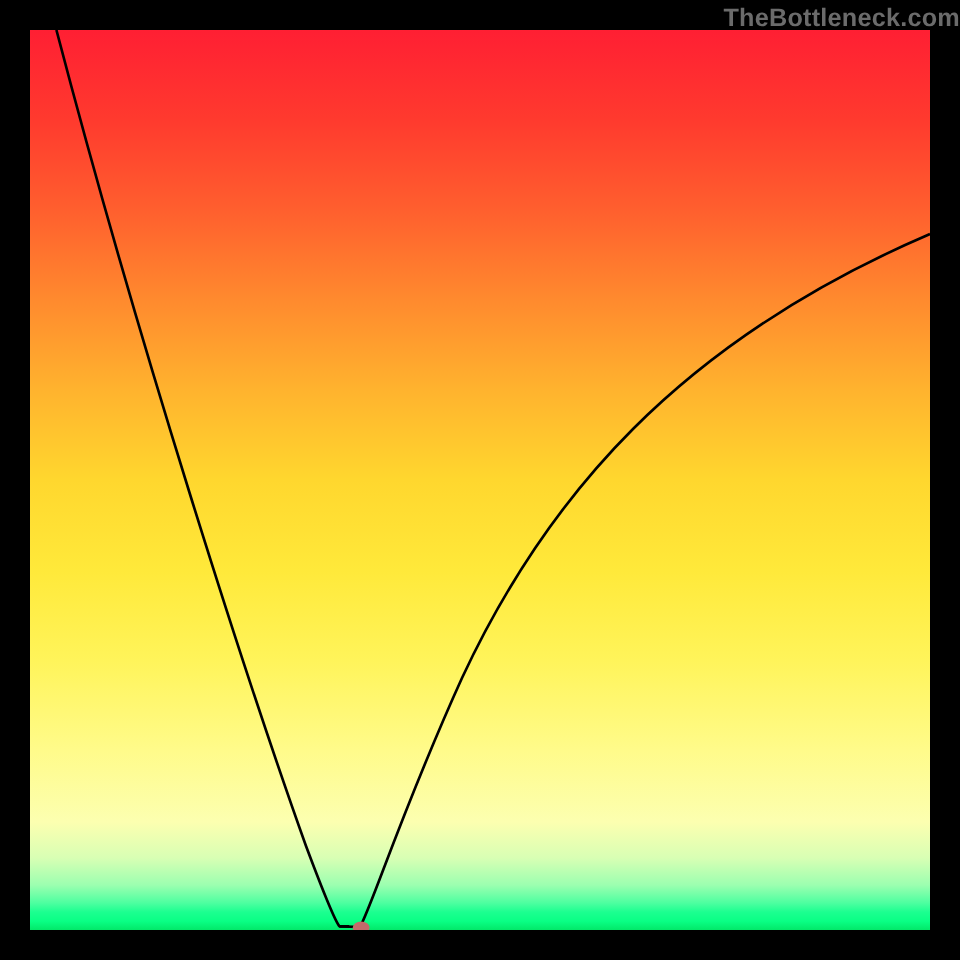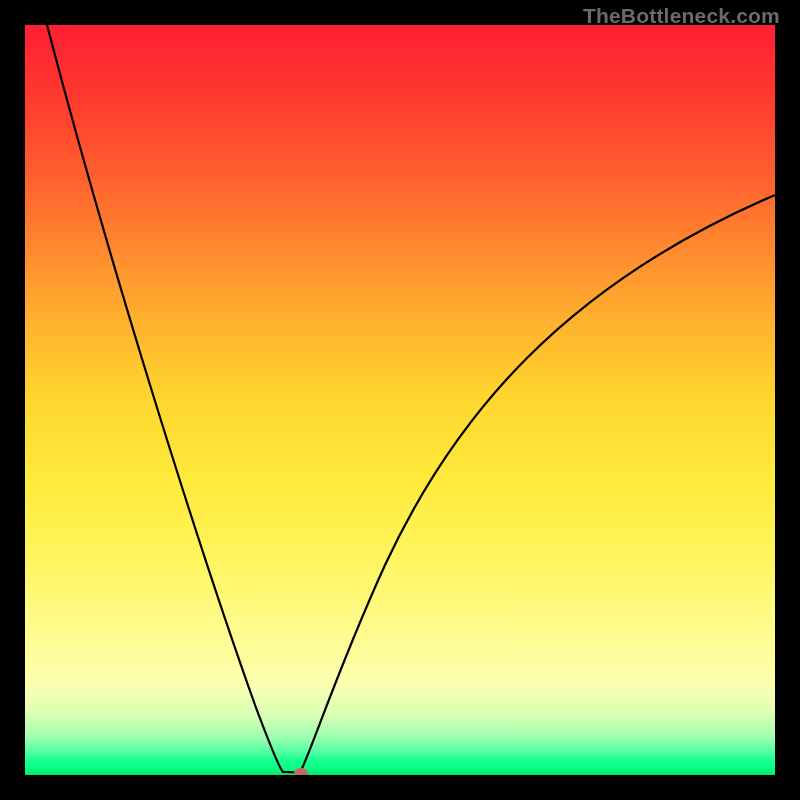--- a/index.html
+++ b/index.html
@@ -39,21 +39,21 @@
     position: absolute;
     left: 0; top: 0;
     width: 750px;
     height: 750px;
   }
   .curve { fill: none; stroke: #000; stroke-width: 2.2; }
   .dot { fill: #c36a6a; }
   .watermark {
     position: absolute;
     top: 4px;
-    right: 20px;
+    right: 0;
     font-family: Arial, Helvetica, sans-serif;
     font-size: 21px;
     font-weight: 600;
     color: #6b6b6b;
     letter-spacing: 0.2px;
   }
 </style>
 </head>
 <body>
 <div class="frame">

